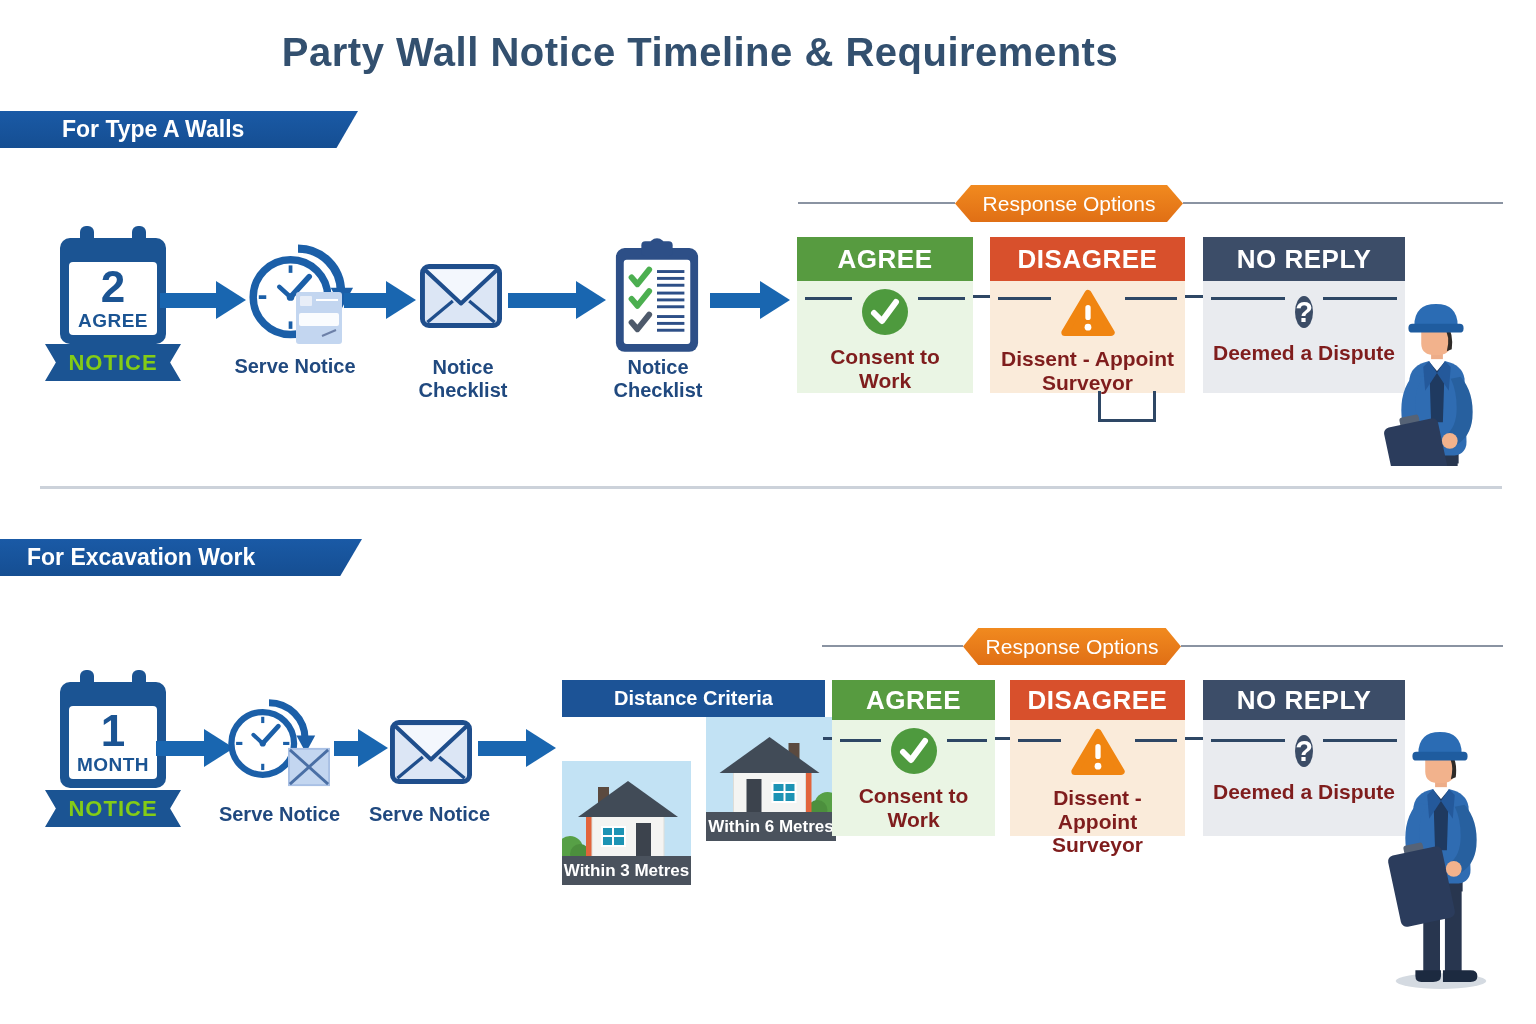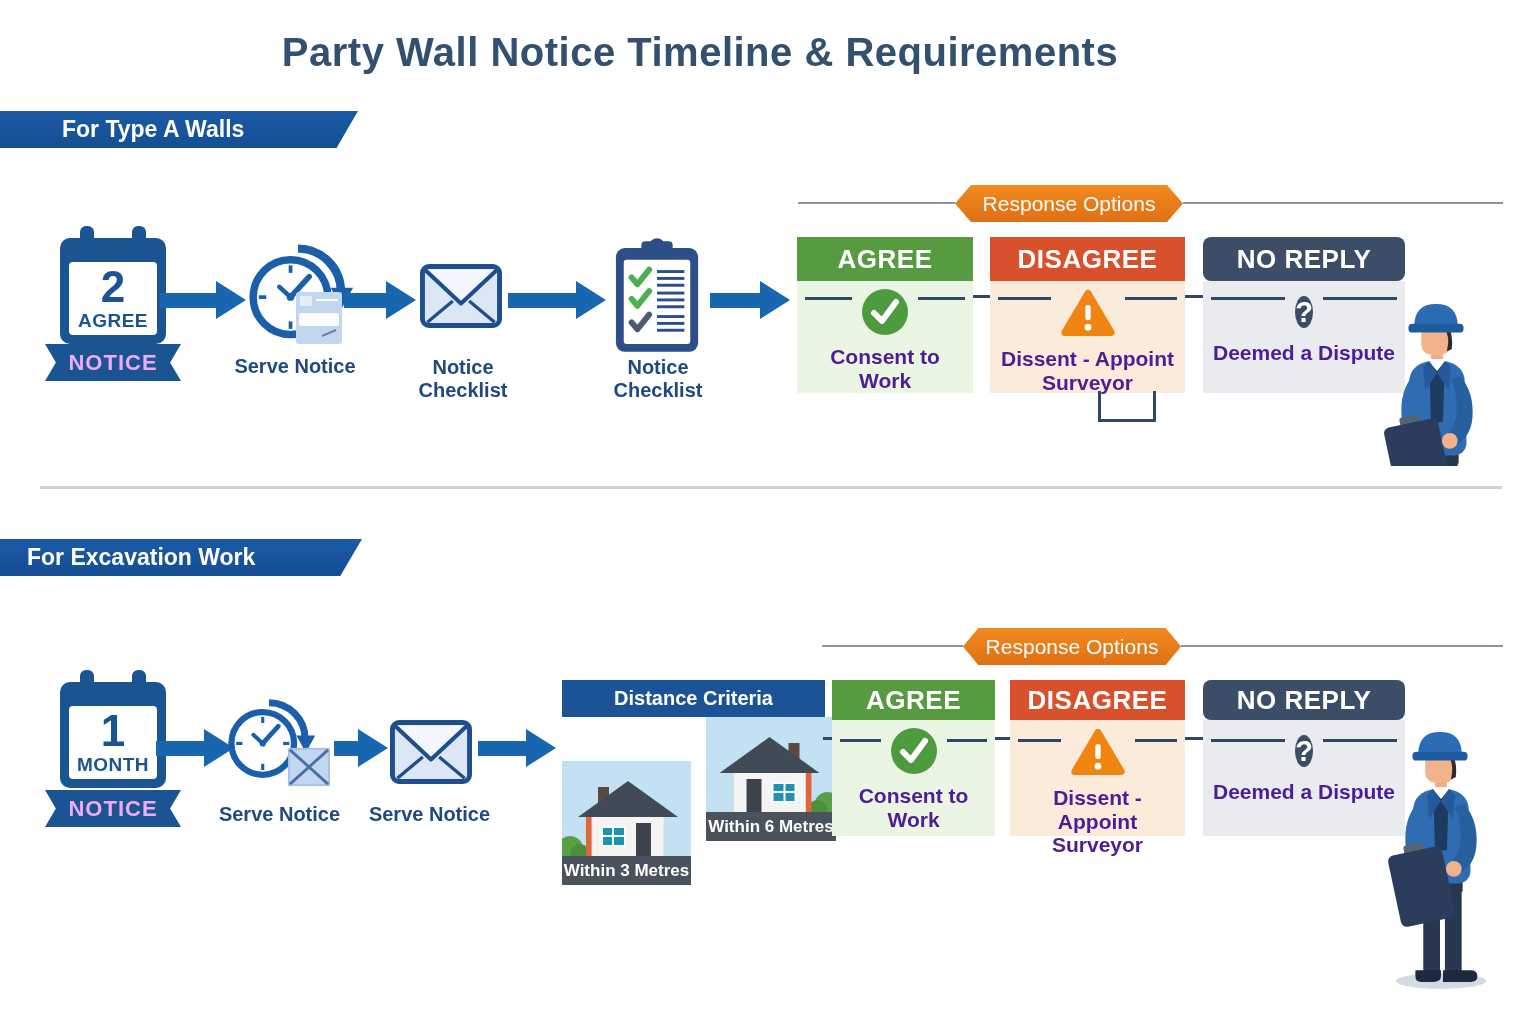--- a/index.html
+++ b/index.html
@@ -10,21 +10,21 @@
   .main-title { left:0; top:30px; width:1400px; text-align:center;
                 font-size:40px; font-weight:bold; color:#33506F; letter-spacing:0.5px; }
 
   .section-banner { background:linear-gradient(180deg,#1A5AA6,#154E92); color:#fff;
                     font-size:23px; font-weight:bold; line-height:37px; height:37px;
                     padding-left:62px; box-sizing:border-box;
                     clip-path:polygon(0 0,100% 0,94% 100%,0 100%); }
 
   
   .cal-num { text-align:center; font-weight:bold; color:#1B5493; }
-  .ribbon { background:#1B5493; color:#f0abfc; font-weight:bold; font-size:22px;
+  .ribbon { background:#1B5493; color:#84cc16; font-weight:bold; font-size:22px;
             letter-spacing:1px; text-align:center; line-height:37px; height:37px;
             clip-path:polygon(0% 0%,100% 0%,92% 50%,100% 100%,0% 100%,8% 50%); }
 
   .step-label { text-align:center; font-size:20px; font-weight:bold; color:#20497F; }
 
   
   .arrow { display:flex; align-items:center; height:38px; }
   .arrow .shaft { flex:1; height:15px; background:#1966B0; }
   .arrow .head { width:0; height:0; border-top:19px solid transparent;
                  border-bottom:19px solid transparent; border-left:30px solid #1966B0; }
@@ -35,28 +35,28 @@
   .divider { height:3px; background:#CCD2DA; }
 
   
   .hex-banner { background:linear-gradient(180deg,#F18A1F,#E06F15); color:#fff;
                 font-size:21px; font-weight:normal; text-align:center; line-height:37px;
                 height:37px; clip-path:polygon(0% 50%,7% 0%,93% 0%,100% 50%,93% 100%,7% 100%); }
 
   
   .card-header { text-align:center; color:#fff; font-weight:bold; font-size:26px; letter-spacing:0.5px; }
   .h44 { height:44px; line-height:44px; } .h40 { height:40px; line-height:40px; }
-  .hdr-green { background:#579B40; } .hdr-orange { background:#D8502C; } .hdr-navy { background:#3C4D68;border-radius:8px; }
+  .hdr-green { background:#579B40; } .hdr-orange { background:#D8502C; } .hdr-navy { background:#3C4D68; }
   .card-body { position:relative; text-align:center; }
   .bg-green { background:#EAF5E4; } .bg-peach { background:#FAEBDA; } .bg-grey { background:#E9EBEF; }
   .body-line { position:absolute; left:8px; right:8px; height:3px; background:#2E4765; }
   .icon-halo { position:relative; display:inline-block; padding:3px 10px; margin-top:5px; z-index:2; }
   .halo-green { background:#EAF5E4; } .halo-peach { background:#FAEBDA; } .halo-grey { background:#E9EBEF; }
   .card-text { position:relative; z-index:2; font-size:21px; font-weight:bold;
-               color:#4c1d95; line-height:1.12; margin-top:3px; padding:0 6px; }
+               color:#7f1d1d; line-height:1.12; margin-top:3px; padding:0 6px; }
   .q-circle { width:46px; height:46px; border-radius:50%; background:#3B4C66; color:#fff;
               font-size:29px; font-weight:bold; line-height:46px; text-align:center; }
 
   .bracket { border:3px solid #2E4765; border-top:none; }
 
   
   .dc-header { background:#1C5396; color:#fff; font-size:20px; font-weight:bold;
                text-align:center; line-height:37px; height:37px; }
   .dc-half { position:absolute; top:37px; width:129px; height:124px; background:#C2E2F4; overflow:hidden; }
   .dc-bar { position:absolute; left:0; bottom:0; width:100%; height:29px; background:#4A525D;

